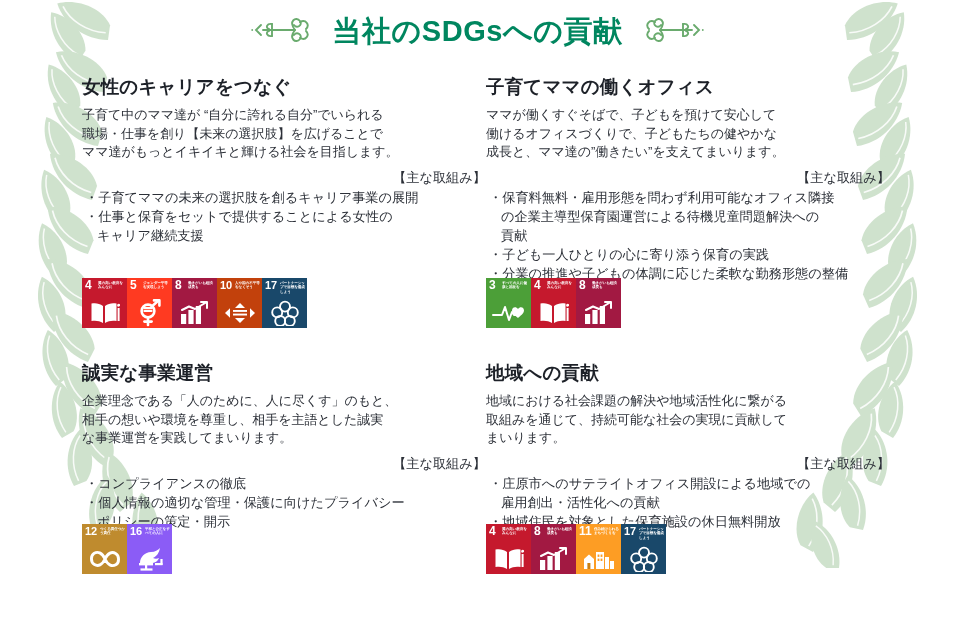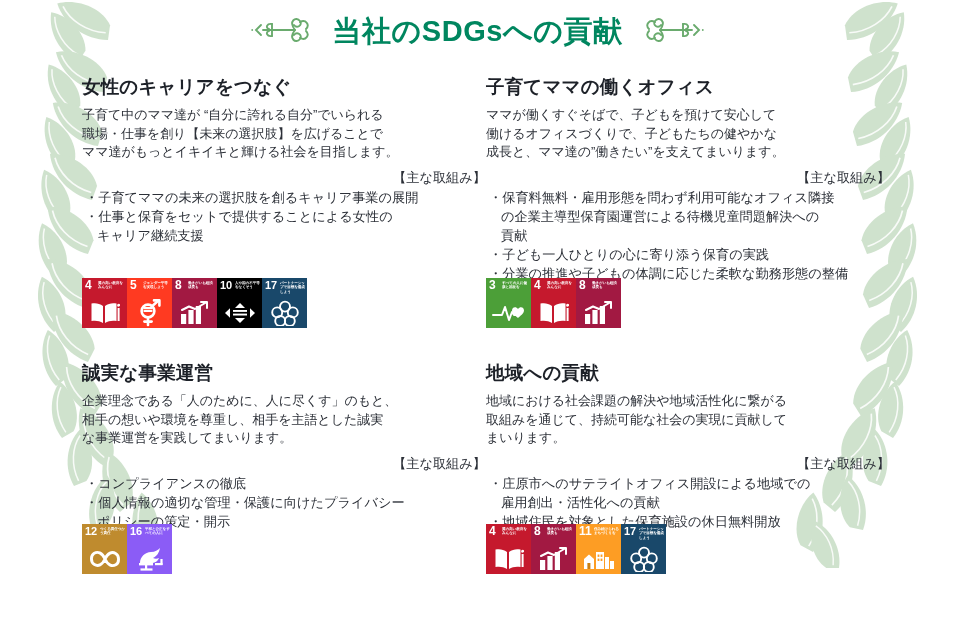--- a/index.html
+++ b/index.html
@@ -253,21 +253,21 @@
           <span class="glyph">
             <svg width="30" height="24" viewBox="0 0 30 24">
               <rect x="1" y="13" width="5.2" height="10" fill="#fff"></rect>
               <rect x="8.4" y="9" width="5.2" height="14" fill="#fff"></rect>
               <rect x="15.8" y="5" width="5.2" height="18" fill="#fff"></rect>
               <path d="M2,9 L9,5.5 L15,8 L26,1.5" fill="none" stroke="#fff" stroke-width="2" stroke-linecap="round" stroke-linejoin="round"></path>
               <path d="M21,1 H27 V7" fill="none" stroke="#fff" stroke-width="2" stroke-linecap="round" stroke-linejoin="round"></path>
             </svg>
           </span>
         </div>
-        <div class="sdg" style="background: #000000;">
+        <div class="sdg" style="background: #c2410c;">
           <span class="num" style="font-size: 11px;">10</span>
           <span class="cap" style="left: 18px;">人や国の不平等をなくそう</span>
           <span class="glyph">
             <svg width="32" height="22" viewBox="0 0 32 22">
               <path d="M16,1 L21,6 H11 Z" fill="#fff"></path>
               <path d="M16,21 L21,16 H11 Z" fill="#fff"></path>
               <rect x="9" y="8" width="14" height="1.9" fill="#fff"></rect>
               <rect x="9" y="11.6" width="14" height="1.9" fill="#fff"></rect>
               <path d="M1,11 L6,6.2 V15.8 Z" fill="#fff"></path>
               <path d="M31,11 L26,6.2 V15.8 Z" fill="#fff"></path>

